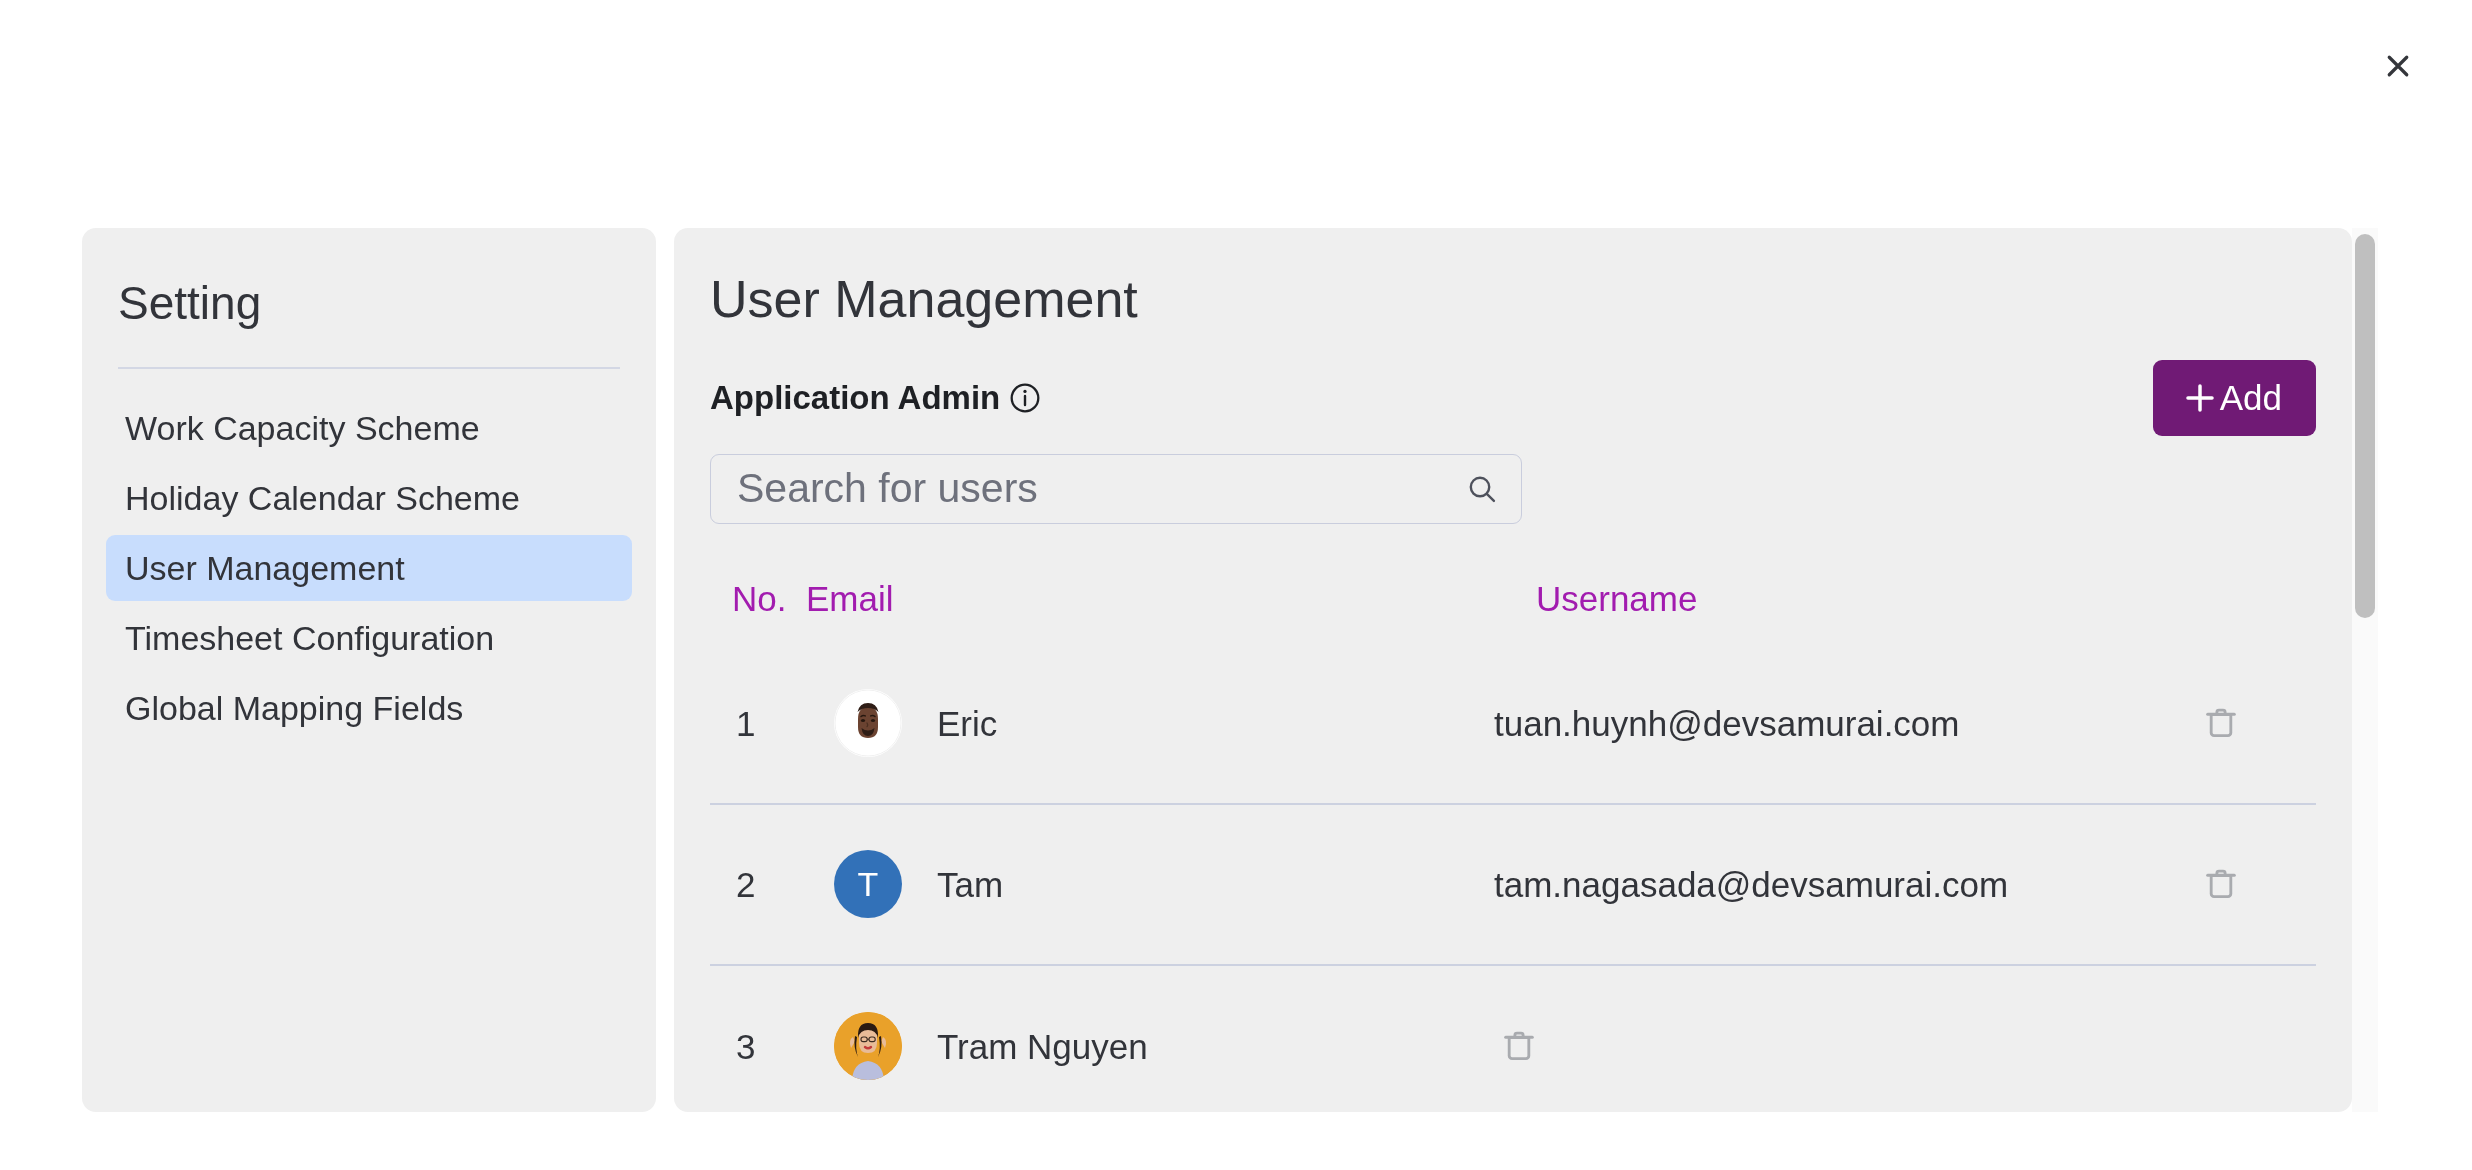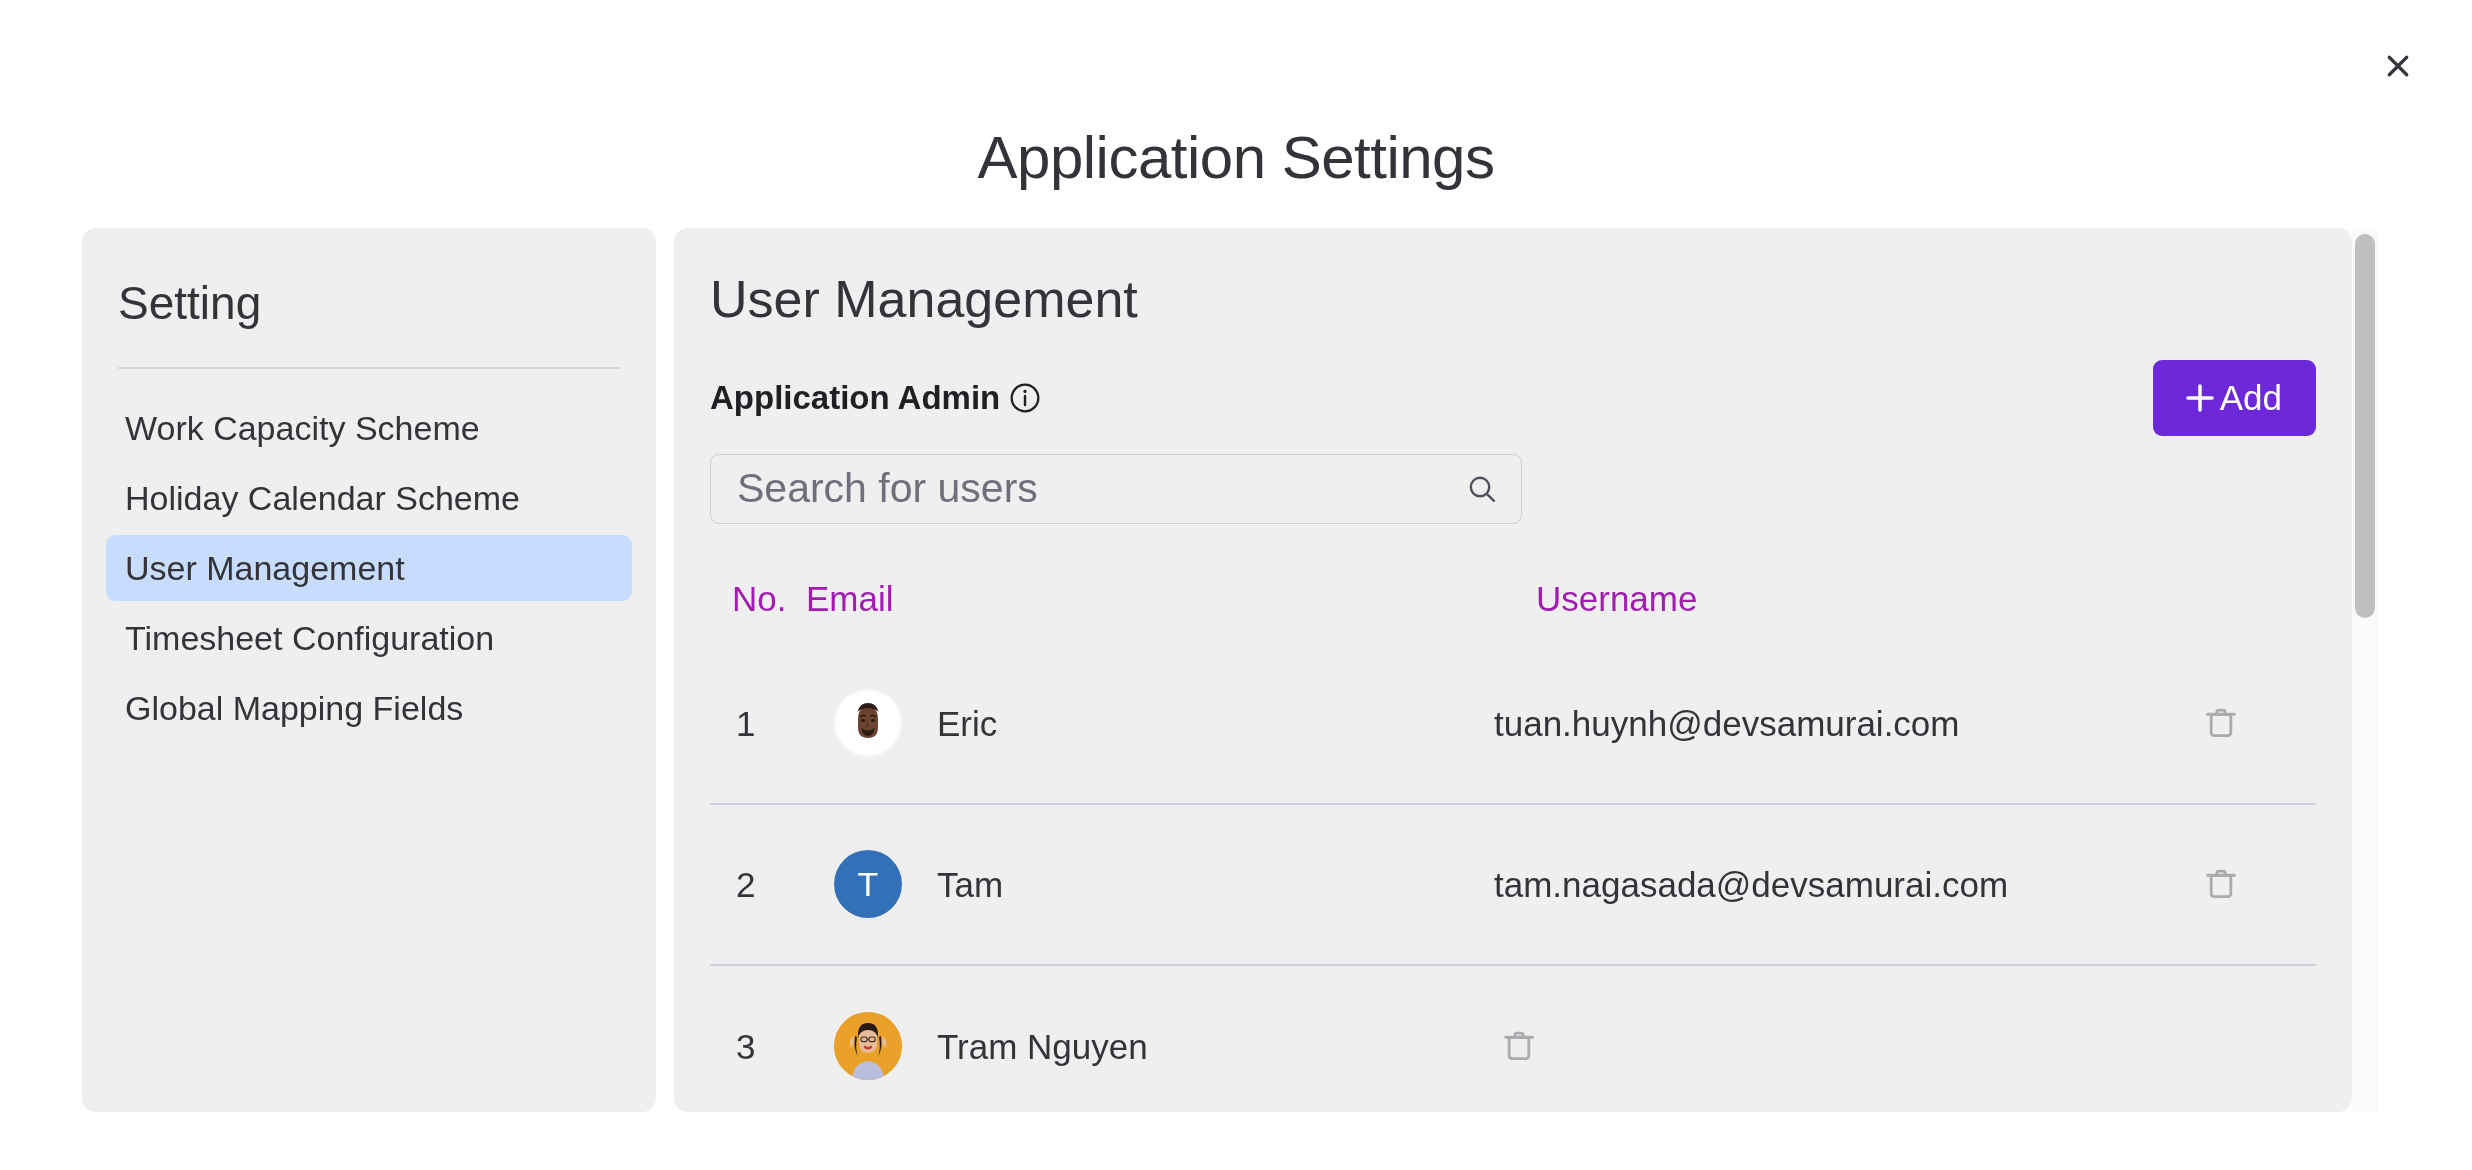--- a/index.html
+++ b/index.html
@@ -137,21 +137,21 @@
     font-weight: 700;
     color: #1e2024;
     line-height: 1;
   }
   .info-icon { display: flex; align-items: center; cursor: pointer; }
 
   .add-btn {
     display: flex;
     align-items: center;
     gap: 1px;
-    background: #6d28d9;
+    background: #701a75;
     border: none;
     border-radius: 9px;
     height: 76px;
     padding: 0 34px 0 28px;
     cursor: pointer;
   }
   .add-btn .plus { display: flex; align-items: center; }
   .add-btn .add-label {
     color: #ffffff;
     font-size: 35px;
@@ -302,21 +302,20 @@
 <body>
 
 <div class="dialog">
 
   <button class="close-btn">
     <svg width="30" height="30" viewBox="0 0 24 24">
       <path d="M5 5 L19 19 M19 5 L5 19" stroke="#34363b" stroke-width="2.6" stroke-linecap="round"></path>
     </svg>
   </button>
 
-  <div class="page-title">Application Settings</div>
 
   <div class="body-wrap">
 
     <div class="sidebar">
       <div class="sidebar-title">Setting</div>
       <div class="sidebar-divider"></div>
       <ul class="sidebar-list">
         <li class="sidebar-item">
           <span class="label">Work Capacity Scheme</span>
         </li>

